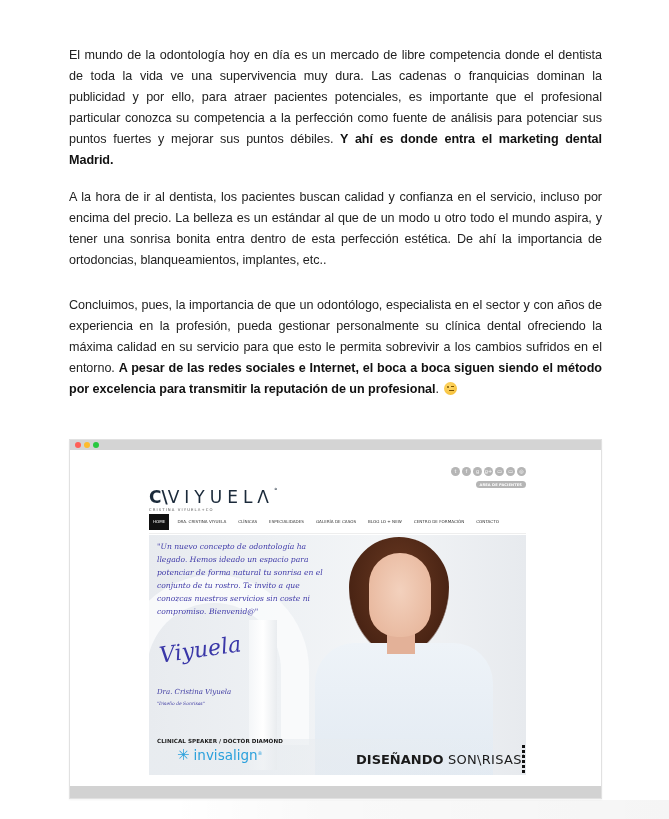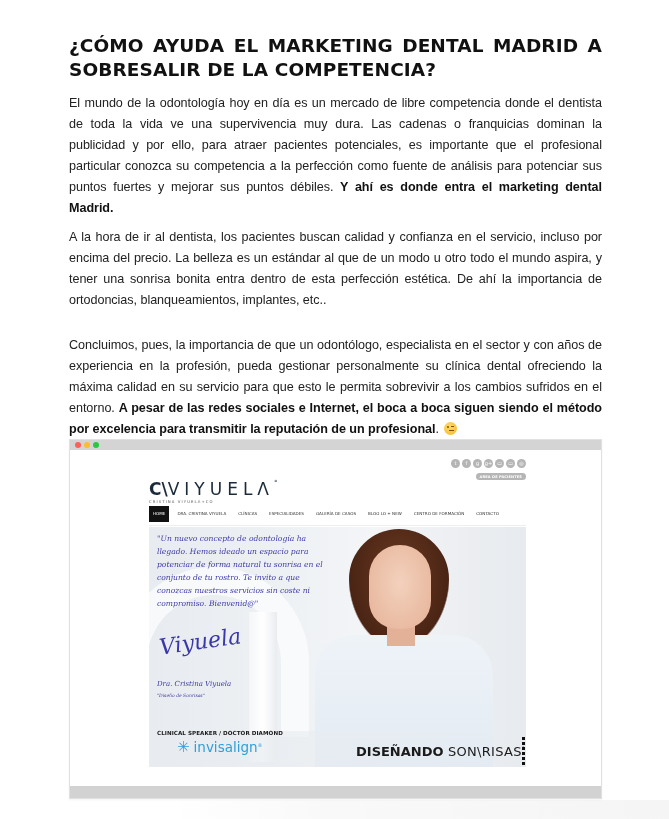--- a/index.html
+++ b/index.html
@@ -30,21 +30,21 @@
     .article-title .tl2 { display: block; }
     .para {
       font-size: 12.6px;
       line-height: 21px;
       text-align: justify;
       color: #222222;
       letter-spacing: -0.05px;
     }
     .para b { font-weight: bold; color: #111111; }
     .p1 { margin-top: 11px; }
-    .p2 { margin-top: 8px; }
+    .p2 { margin-top: 16px; }
     .p3 { margin-top: 24px; }
     .emoji {
       display: inline-block;
       width: 13px; height: 13px;
       border-radius: 50%;
       background: radial-gradient(circle at 40% 35%, #ffd86a, #f3b92a);
       vertical-align: -2px;
       position: relative;
       margin-left: 2px;
     }
@@ -75,21 +75,21 @@
       display: flex; align-items: center;
       padding-left: 5px; gap: 3px;
     }
     .dot { width: 6px; height: 6px; border-radius: 50%; }
     .browser-bottom {
       position: absolute; left: 0; right: 0; bottom: 0;
       height: 12px; background: #d2d2d2;
     }
     .site {
       position: absolute;
-      left: 79px; top: 12px;
+      left: 79px; top: 20px;
       width: 377px; height: 320px;
     }
     .social-row {
       position: absolute; right: 0; top: 7px;
       display: flex; gap: 2px;
     }
     .soc {
       width: 9px; height: 9px; border-radius: 50%;
       background: #b5b5b5; color: #fff;
       font-size: 5px; line-height: 9px; text-align: center;
@@ -228,24 +228,20 @@
     }
     .shadow-floor {
       position: absolute; left: 170px; top: 800px; width: 499px; height: 19px;
       background: linear-gradient(90deg, rgba(0,0,0,0) 0%, rgba(0,0,0,0.025) 30%, rgba(0,0,0,0.04) 100%);
     }
   </style>
 </head>
 <body>
 
 <div class="article">
-  <h1 class="article-title">
-    <span class="tl1">¿Cómo ayuda el marketing dental Madrid a</span>
-    <span class="tl2">sobresalir de la competencia?</span>
-  </h1>
 
   <p class="para p1"><span>El mundo de la odontología hoy en día es un mercado de libre competencia donde el dentista de toda la vida ve una supervivencia muy dura. Las cadenas o franquicias dominan la publicidad y por ello, para atraer pacientes potenciales, es importante que el profesional particular conozca su competencia a la perfección como fuente de análisis para potenciar sus puntos fuertes y mejorar sus puntos débiles. </span><b>Y ahí es donde entra el marketing dental Madrid.</b></p>
 
   <p class="para p2"><span>A la hora de ir al dentista, los pacientes buscan calidad y confianza en el servicio, incluso por encima del precio. La belleza es un estándar al que de un modo u otro todo el mundo aspira, y tener una sonrisa bonita entra dentro de esta perfección estética. De ahí la importancia de ortodoncias, blanqueamientos, implantes, etc..</span></p>
 
   <p class="para p3"><span>Concluimos, pues, la importancia de que un odontólogo, especialista en el sector y con años de experiencia en la profesión, pueda gestionar personalmente su clínica dental ofreciendo la máxima calidad en su servicio para que esto le permita sobrevivir a los cambios sufridos en el entorno. </span><b>A pesar de las redes sociales e Internet, el boca a boca siguen siendo el método por excelencia para transmitir la reputación de un profesional</b><span>.</span> <span class="emoji"></span></p>
 </div>
 
 <div class="browser">
   <div class="browser-bar">

